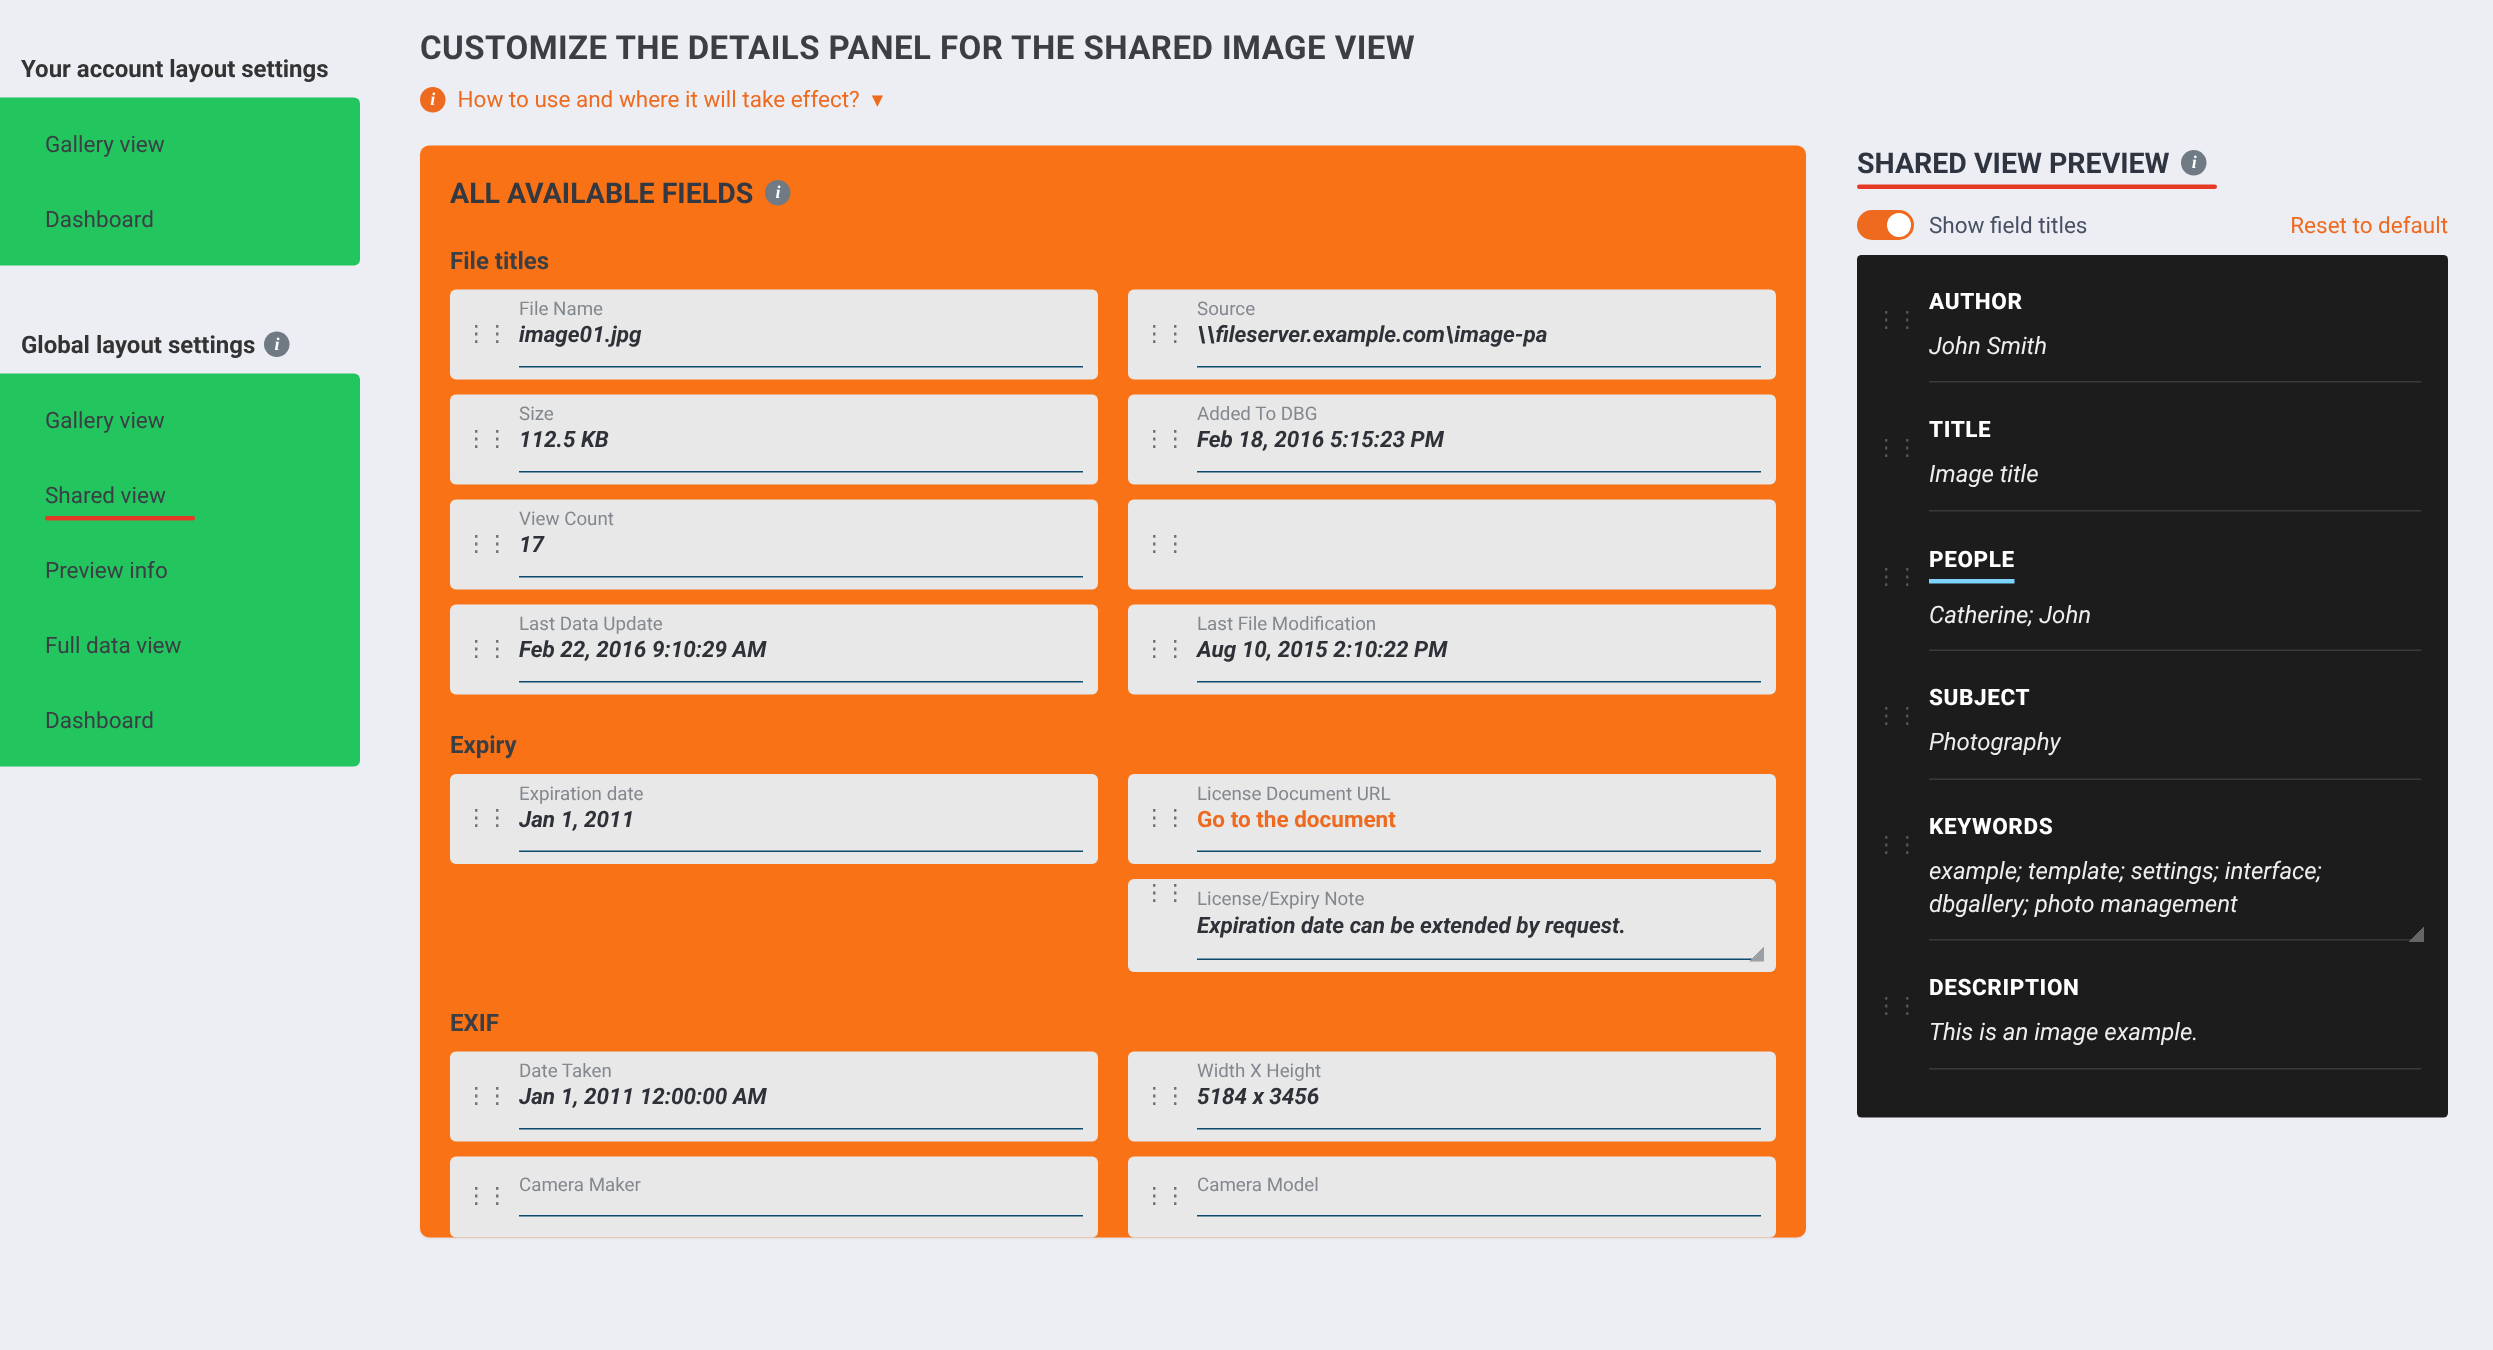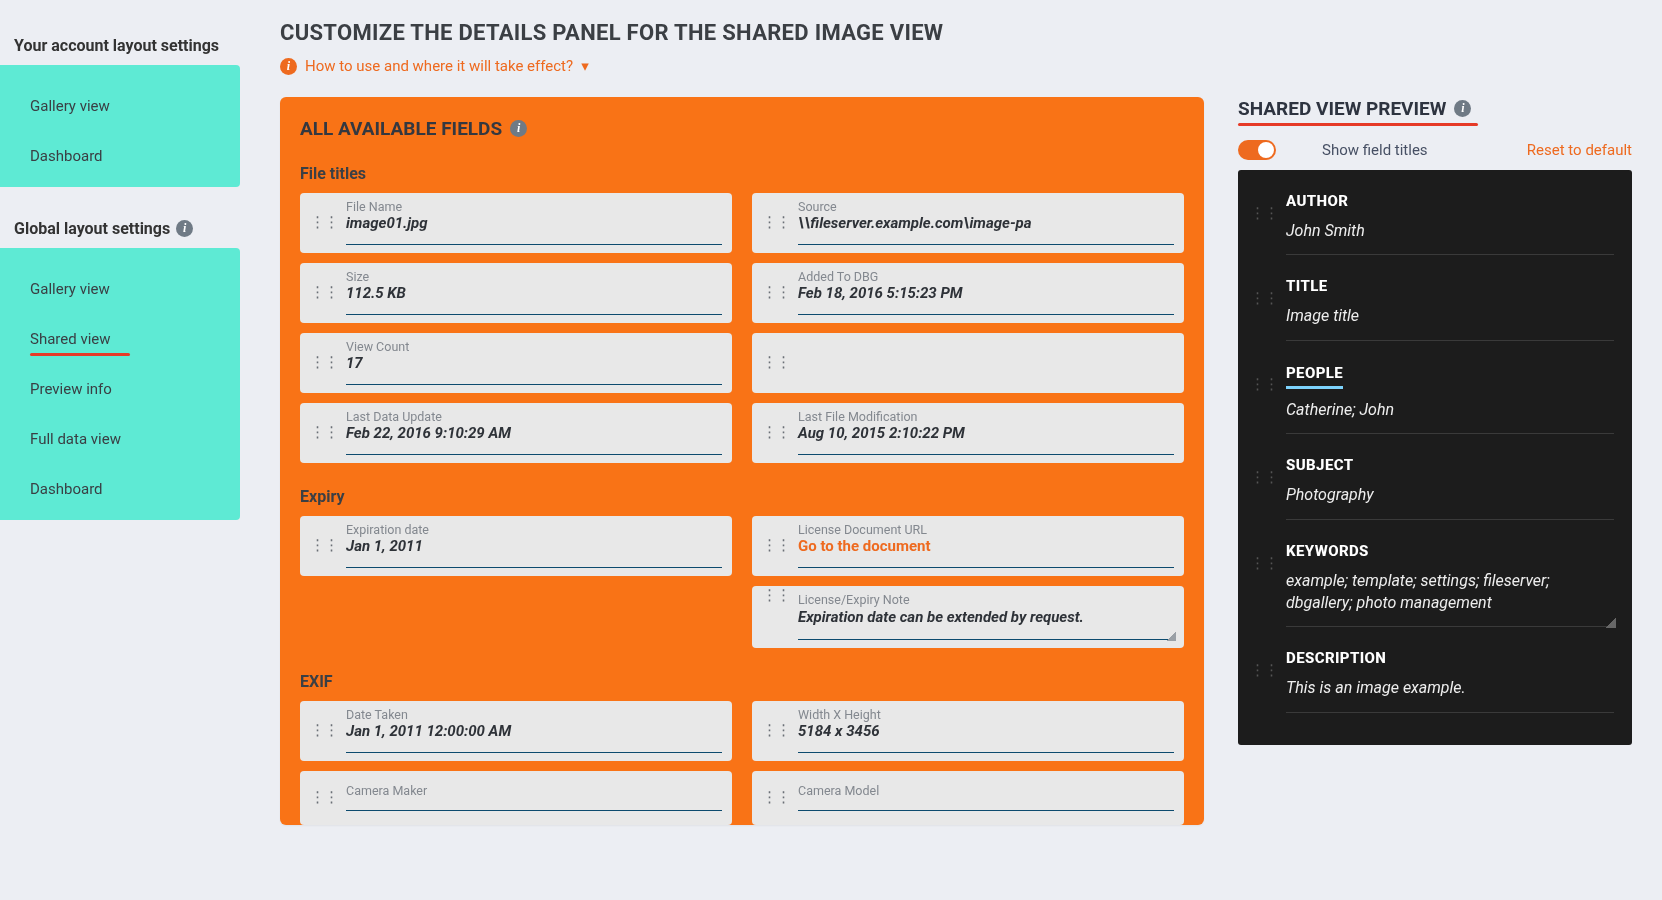--- a/index.html
+++ b/index.html
@@ -2,21 +2,21 @@
 <html><head>
   <meta charset="utf-8">
   <style>
     * { box-sizing: border-box; margin: 0; padding: 0; }
     body { font-family: -apple-system, BlinkMacSystemFont, "Segoe UI", Roboto, Arial, sans-serif; background:#eceef3; color:#2e3440; }
     .layout { display:flex; min-height:900px; }
     
     .sidebar { width:240px; padding:30px 0 0 0; }
     .sb-heading { font-size:16px; font-weight:700; color:#333; padding:6px 14px 10px 14px; display:flex; align-items:center; gap:6px; }
     .sb-item { display:block; padding:16px 30px; font-size:15px; color:#3a3f44; cursor:pointer; border-radius:0; }
-    .sb-card { background:#5eead4; border-radius:0 4px 4px 0; padding-top:16px; padding-bottom:6px; margin-bottom:26px; }
+    .sb-card { background:#22c55e; border-radius:0 4px 4px 0; padding-top:6px; padding-bottom:6px; margin-bottom:37px; }
     .sb-item.active { position:relative; }
     .sb-item.active::after { content:""; position:absolute; left:30px; right:110px; bottom:8px; height:3px; background:#e63a27; border-radius:2px; }
     .info-icon { display:inline-flex; width:17px; height:17px; border-radius:50%; background:#6f7a85; color:#fff; font-size:12px; font-weight:700; align-items:center; justify-content:center; font-style:italic; font-family:Georgia,serif;}
     
     .main { flex:1; padding:20px 30px 0 40px; }
     .page-title { font-size:22px; font-weight:700; color:#3b3f44; letter-spacing:0.3px; }
     .help-row { margin-top:12px; display:flex; align-items:center; gap:8px; color:#ee6a1f; font-size:15px; cursor:pointer; }
     .content-row { display:flex; gap:34px; margin-top:22px; align-items:flex-start;}
     
     .card { background:#f97316; border-radius:6px; box-shadow:0 1px 2px rgba(0,0,0,.05); padding:20px 20px 0 20px; flex:1; }
@@ -35,21 +35,21 @@
     .field-box.note .field-body { position:relative; }
     .resize-tri { position:absolute; right:-2px; bottom:-2px; width:10px; height:10px; background:linear-gradient(135deg, transparent 50%, #9aa0a6 50%); }
     
     .preview { width:394px; }
     .prev-title { font-size:19px; font-weight:700; display:flex; gap:8px; align-items:center; margin-bottom:3px;}
     .prev-underline { height:3px; width:240px; background:#e63a27; border-radius:2px; margin-bottom:14px; }
     .prev-bar { display:flex; align-items:center; justify-content:space-between; margin-bottom:10px;}
     .toggle-wrap { display:flex; align-items:center; gap:10px; }
     .toggle { width:38px; height:20px; border-radius:20px; background:#ee6a1f; position:relative; cursor:pointer;}
     .toggle::after { content:""; position:absolute; top:2px; right:2px; width:16px; height:16px; background:#fff; border-radius:50%; }
-    .toggle-label { font-size:15px; color:#475064;margin-left:36px;}
+    .toggle-label { font-size:15px; color:#475064;}
     .reset { color:#ee6a1f; font-size:15px; cursor:pointer;}
     .dark-panel { background:#1c1c1c; border-radius:3px; padding:22px 18px 10px 12px; color:#fff; position:relative;}
     .pf { display:flex; gap:8px; margin-bottom:22px; align-items:flex-start;}
     .pf .drag { color:#555; margin-top:18px; flex:0 0 14px;}
     .pf-body { flex:1; border-bottom:1px solid #3a3a3a; padding:0 0 12px 0; position:relative;}
     .pf-label { font-size:15px; font-weight:800; color:#fff; letter-spacing:.4px; margin-bottom:10px;}
     .pf-label.hl { display:inline-block; border-bottom:3px solid #7dd3fc; padding-bottom:4px;}
     .pf-value { font-size:16px; font-style:italic; color:#eee; line-height:1.4;}
     .pf .resize-tri { background:linear-gradient(135deg, transparent 50%, #666 50%);}
     .chev { display:inline-block; transform:rotate(0deg);}
@@ -249,21 +249,21 @@
               <div class="drag">⋮⋮</div>
               <div class="pf-body">
                 <div class="pf-label">SUBJECT</div>
                 <div class="pf-value">Photography</div>
               </div>
             </div>
             <div class="pf">
               <div class="drag">⋮⋮</div>
               <div class="pf-body">
                 <div class="pf-label">KEYWORDS</div>
-                <div class="pf-value">example; template; settings; fileserver; dbgallery; photo management</div>
+                <div class="pf-value">example; template; settings; interface; dbgallery; photo management</div>
                 <div class="resize-tri"></div>
               </div>
             </div>
             <div class="pf">
               <div class="drag">⋮⋮</div>
               <div class="pf-body">
                 <div class="pf-label">DESCRIPTION</div>
                 <div class="pf-value">This is an image example.</div>
               </div>
             </div>

